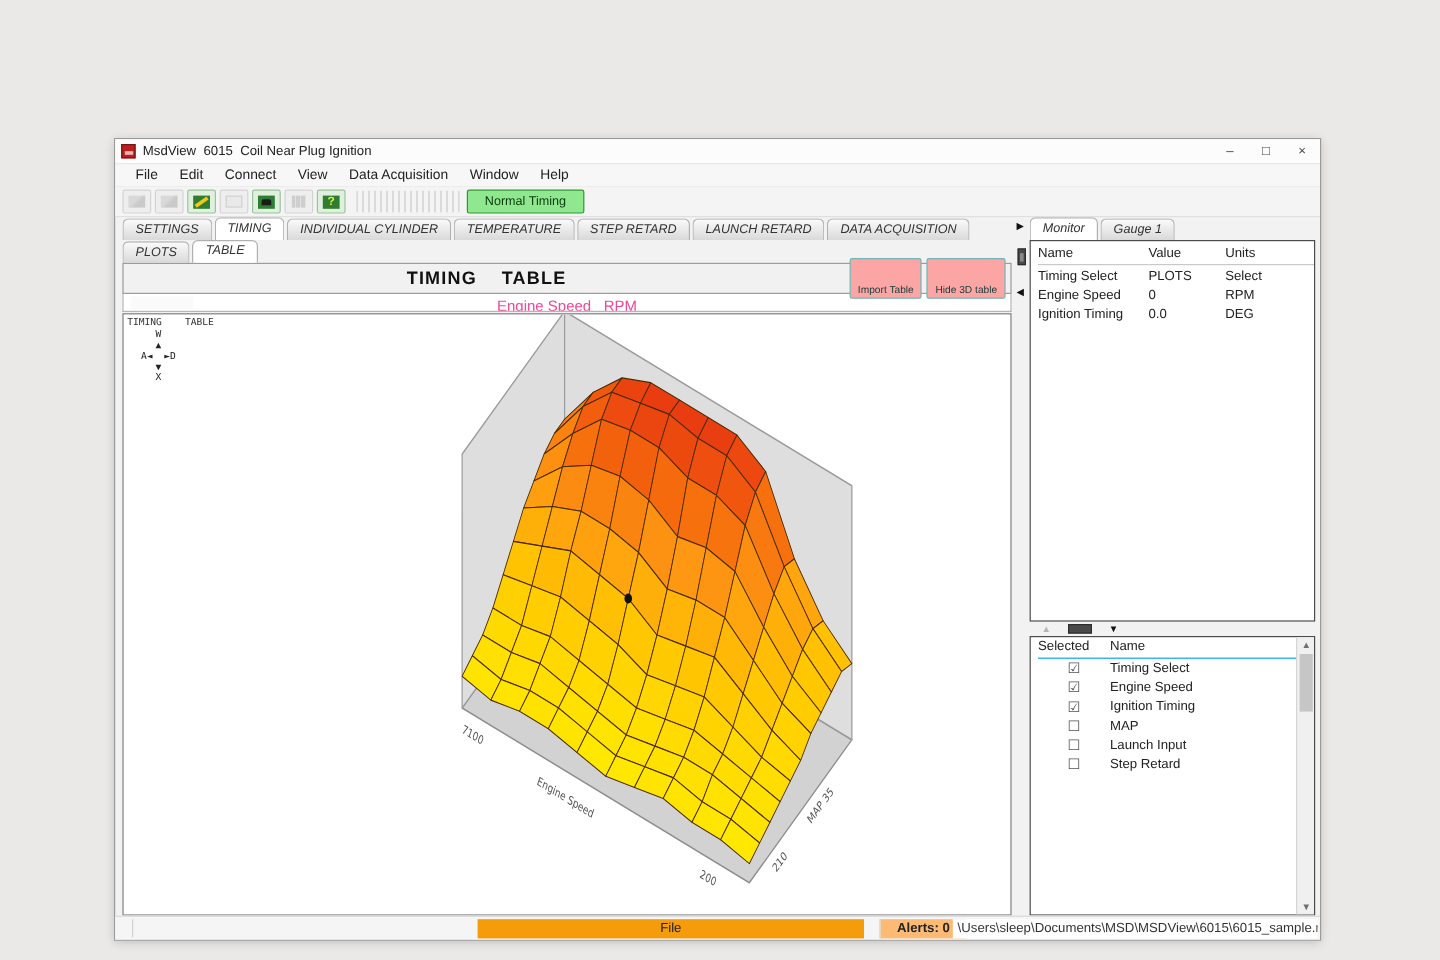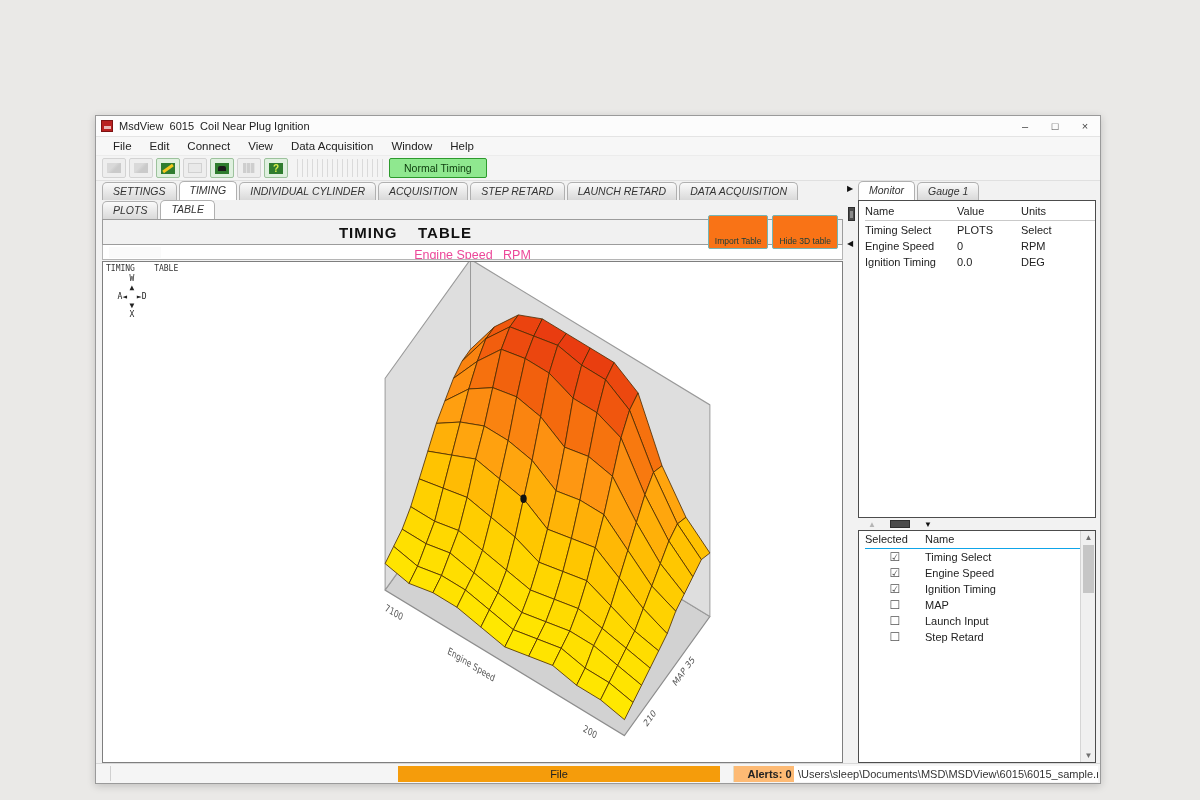--- a/index.html
+++ b/index.html
@@ -47,21 +47,21 @@
 
   
   .tabrow { height:19px; display:flex; align-items:flex-end;font-style:italic; }
   .tab { font-size:10.5px; color:#333; padding:2px 10px 2px; margin-right:2px; border:1px solid #b0b0b0; border-bottom:none;
          border-radius:5px 5px 0 0; background:linear-gradient(#fafafa,#d9d9d9); white-space:nowrap; line-height:13px; }
   .tab.active { background:#ffffff; position:relative; z-index:3; padding-bottom:3px; font-weight:400; }
 
   
   .tt-header { height:26px; background:#f1f1f1; border:1px solid #9c9c9c; display:flex; align-items:center; position:relative; z-index:2; }
   .tt-title { flex:1; text-align:center; font-size:15px; font-weight:bold; color:#111; white-space:pre; letter-spacing:1px; }
-  .tt-btn { height:20px; margin-right:4px; padding:16px 6px; background:#f97316; border:1px solid #74b5b5; border-radius:2px;
+  .tt-btn { height:20px; margin-right:4px; padding:16px 6px; background:#fca5a5; border:1px solid #74b5b5; border-radius:2px;
             font-size:8.5px; color:#143c3c; line-height:18px; white-space:nowrap; }
 
   
   .axis-row { height:15px; background:#ffffff; border:1px solid #b5b5b5; border-top:none; overflow:hidden; position:relative; }
   .axis-row-cell { position:absolute; left:6px; top:2px; width:52px; height:11px; background:#fafafa; }
   .axis-row-label { text-align:center; font-size:12.5px; color:#ec4899; line-height:21px; white-space:pre; }
 
   
   .plot-area { flex:1; margin-top:1px; background:#ffffff; border:1px solid #7e7e7e; position:relative; overflow:hidden; }
   .plot-corner { position:absolute; left:3px; top:2px; font-family:"DejaVu Sans Mono", monospace; font-size:8px; color:#333; white-space:pre; }
@@ -158,21 +158,21 @@
       <button class="normal-timing-btn">Normal Timing</button>
     </div>
 
     <div class="body">
 
       <div class="left-pane">
         <div class="tabrow">
           <div class="tab">SETTINGS</div>
           <div class="tab active">TIMING</div>
           <div class="tab">INDIVIDUAL CYLINDER</div>
-          <div class="tab">ACQUISITION</div>
+          <div class="tab">TEMPERATURE</div>
           <div class="tab">STEP RETARD</div>
           <div class="tab">LAUNCH RETARD</div>
           <div class="tab">DATA ACQUISITION</div>
         </div>
         <div class="tabrow">
           <div class="tab">PLOTS</div>
           <div class="tab active">TABLE</div>
         </div>
 
         <div class="tt-header">

